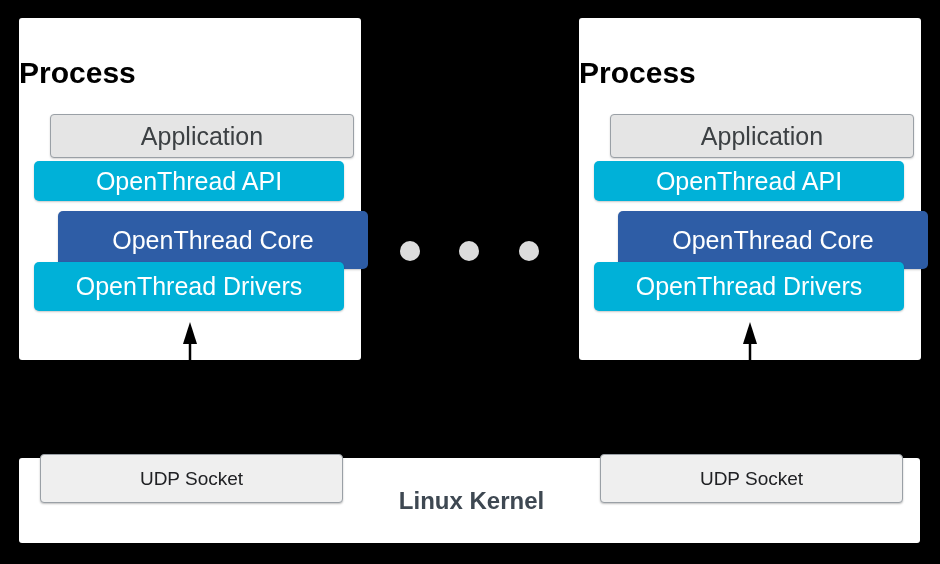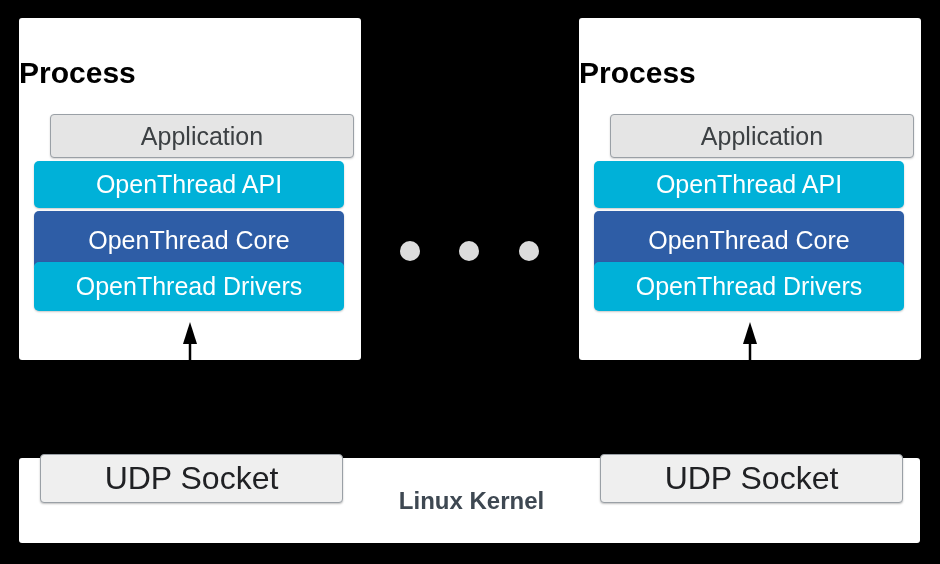--- a/index.html
+++ b/index.html
@@ -69,22 +69,22 @@
     color: #ffffff;
     box-shadow: 0 1px 2px rgba(0,0,0,0.22);
   }
   .layer.blue {
     left: 15px;
     width: 310px;
     background: #2e5da6;
     color: #ffffff;
     box-shadow: 0 1px 2px rgba(0,0,0,0.22);
   }
-  .layer.api     { top: 143px; height: 47px; }
-  .layer.core    { top: 193px; height: 58px; }
+  .layer.api     { top: 143px; height: 40px; }
+  .layer.core    { top: 193px; height: 58px; margin-left: 24px; }
   .layer.drivers { top: 244px; height: 49px; }
 
   
   .up-arrow {
     position: absolute;
     top: 322px;
     width: 16px;
     height: 136px;
   }
   .up-arrow.left  { left: 182px; }
@@ -128,21 +128,21 @@
     top: 454px;
     width: 303px;
     height: 49px;
     background: #efefef;
     border: 1.5px solid #9aa0a6;
     border-radius: 4px;
     box-sizing: border-box;
     display: flex;
     align-items: center;
     justify-content: center;
-    font-size: 32px;
+    font-size: 19px;
     color: #202124;
     box-shadow: 0 1px 2px rgba(0,0,0,0.25);
   }
   .udp-socket.left  { left: 40px;  }
   .udp-socket.right { left: 600px; }
 </style>
 </head>
 <body>
 
 <div class="canvas">

